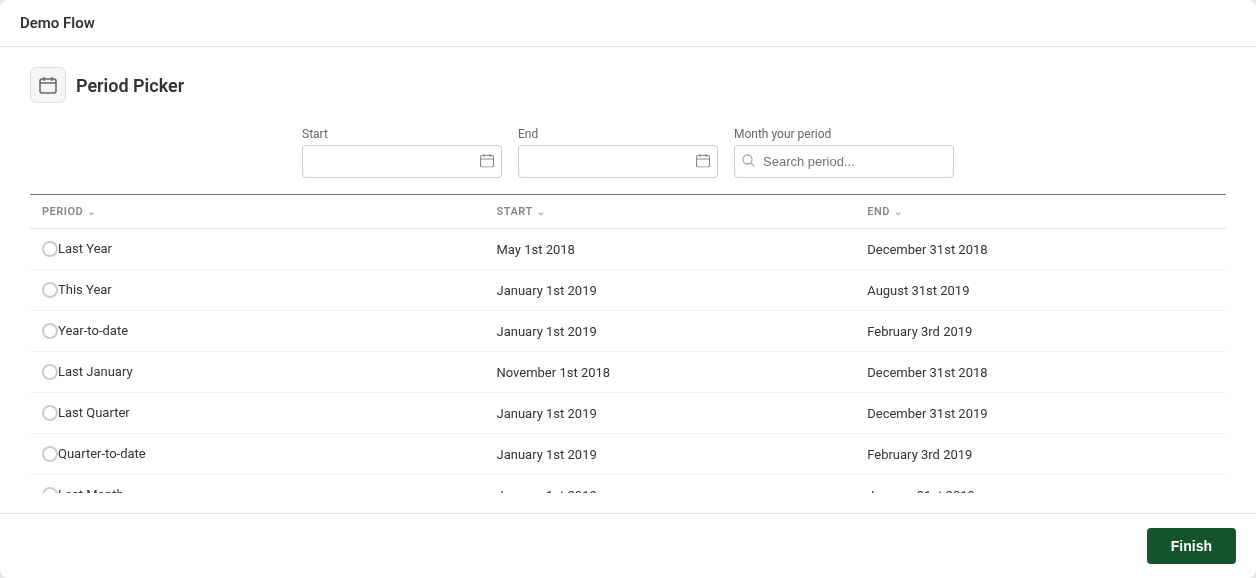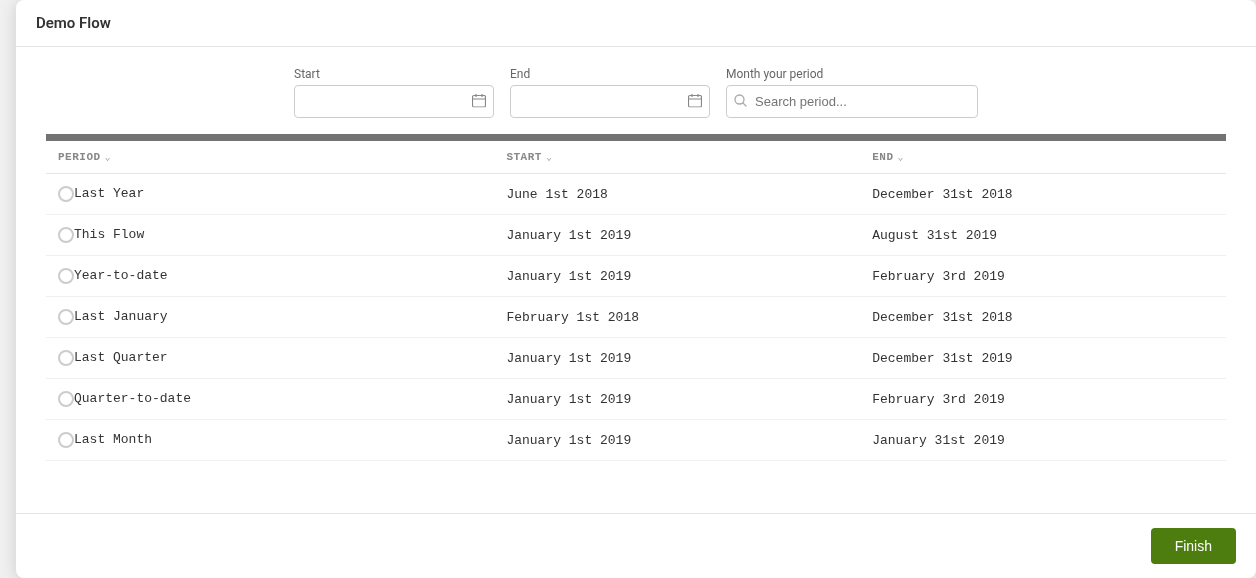--- a/index.html
+++ b/index.html
@@ -13,21 +13,20 @@
     }
     .window {
       width: 1256px;
       height: 578px;
       background: #fff;
       border-radius: 8px;
       box-shadow: 0 2px 16px rgba(0,0,0,0.15);
       display: flex;
       flex-direction: column;
       overflow: hidden;
-      margin-left: 16px;
     }
     .title-bar {
       padding: 14px 20px;
       border-bottom: 1px solid #e5e5e5;
       font-size: 15px;
       font-weight: 600;
       color: #333;
     }
     .content {
       flex: 1;
@@ -93,21 +92,21 @@
       position: absolute;
       right: 8px;
       top: 50%;
       transform: translateY(-50%);
       color: #888;
       font-size: 14px;
       pointer-events: none;
     }
     .search-input-wrapper {
       position: relative;
-      width: 252px;
+      width: 220px;
     }
     .search-icon {
       position: absolute;
       left: 8px;
       top: 50%;
       transform: translateY(-50%);
       color: #aaa;
       font-size: 13px;
       pointer-events: none;
     }
@@ -117,22 +116,21 @@
       border: 1px solid #ccc;
       border-radius: 4px;
       font-size: 13px;
       color: #333;
       background: #fff;
       outline: none;
     }
     .table-container {
       flex: 1;
       overflow-y: auto;
-      border-top: 7px solid #737373;
-      font-family: Liberation Mono, monospace;
+      border-top: 1px solid #737373;
     }
     table {
       width: 100%;
       border-collapse: collapse;
     }
     thead tr {
       border-bottom: 1px solid #e5e5e5;
     }
     thead th {
       padding: 10px 12px;
@@ -175,39 +173,50 @@
       cursor: pointer;
       flex-shrink: 0;
     }
     .footer {
       display: flex;
       justify-content: flex-end;
       padding: 14px 20px;
       border-top: 1px solid #e5e5e5;
     }
     .finish-btn {
-      background: #4d7c0f;
+      background: #14532d;
       color: #fff;
       border: none;
       border-radius: 4px;
       padding: 10px 24px;
       font-size: 14px;
-      font-weight: 400;
+      font-weight: 700;
       cursor: pointer;
     }
   </style>
 </head>
 <body>
 
 <div class="window">
   <div class="title-bar">
     <span>Demo Flow</span>
   </div>
 
   <div class="content">
+    <div class="section-header">
+      <div class="section-icon">
+        <svg width="18" height="18" viewBox="0 0 18 18" fill="none" xmlns="http://www.w3.org/2000/svg">
+          <rect x="1" y="3" width="16" height="14" rx="2" stroke="#666" stroke-width="1.5" fill="none"></rect>
+          <line x1="1" y1="7" x2="17" y2="7" stroke="#666" stroke-width="1.5"></line>
+          <line x1="5" y1="1" x2="5" y2="5" stroke="#666" stroke-width="1.5"></line>
+          <line x1="13" y1="1" x2="13" y2="5" stroke="#666" stroke-width="1.5"></line>
+        </svg>
+      </div>
+      <span class="section-title">Period Picker</span>
+    </div>
 
     <div class="controls-row">
       <div class="field-group">
         <label class="field-label">Start</label>
         <div class="date-input-wrapper">
           <input class="date-input" type="text" style="">
           <span class="calendar-icon">
             <svg width="14" height="14" viewBox="0 0 14 14" fill="none" xmlns="http://www.w3.org/2000/svg">
               <rect x="0.5" y="2" width="13" height="11.5" rx="1.5" stroke="#888" stroke-width="1.2" fill="none"></rect>
               <line x1="0.5" y1="5.5" x2="13.5" y2="5.5" stroke="#888" stroke-width="1.2"></line>
@@ -272,28 +281,28 @@
           </tr>
         </thead>
         <tbody id="table-body">
         <tr>
               <td>
                 <div class="period-cell">
                   <div class="radio-btn"></div>
                   <span>Last Year</span>
                 </div>
               </td>
-              <td>June 1st 2018</td>
+              <td>May 1st 2018</td>
               <td>December 31st 2018</td>
             </tr>
             <tr>
               <td>
                 <div class="period-cell">
                   <div class="radio-btn"></div>
-                  <span>This Flow</span>
+                  <span>This Year</span>
                 </div>
               </td>
               <td>January 1st 2019</td>
               <td>August 31st 2019</td>
             </tr>
             <tr>
               <td>
                 <div class="period-cell">
                   <div class="radio-btn"></div>
                   <span>Year-to-date</span>
@@ -302,21 +311,21 @@
               <td>January 1st 2019</td>
               <td>February 3rd 2019</td>
             </tr>
             <tr>
               <td>
                 <div class="period-cell">
                   <div class="radio-btn"></div>
                   <span>Last January</span>
                 </div>
               </td>
-              <td>February 1st 2018</td>
+              <td>November 1st 2018</td>
               <td>December 31st 2018</td>
             </tr>
             <tr>
               <td>
                 <div class="period-cell">
                   <div class="radio-btn"></div>
                   <span>Last Quarter</span>
                 </div>
               </td>
               <td>January 1st 2019</td>

